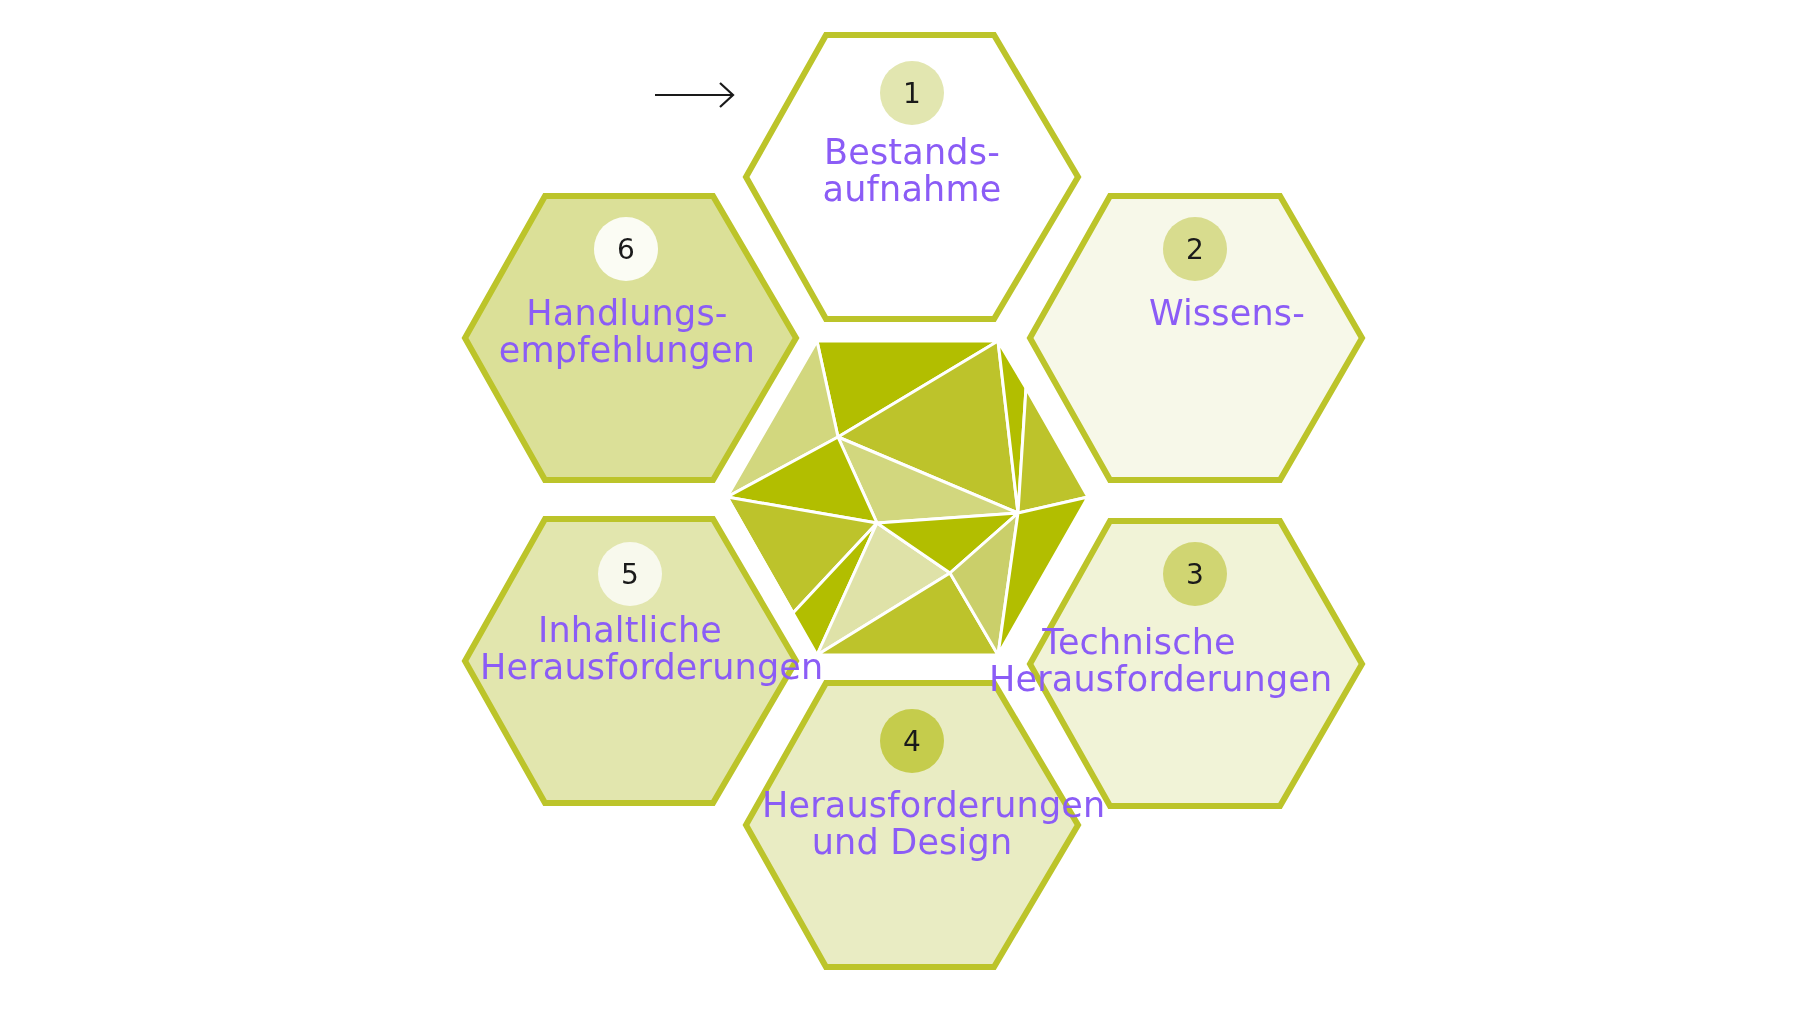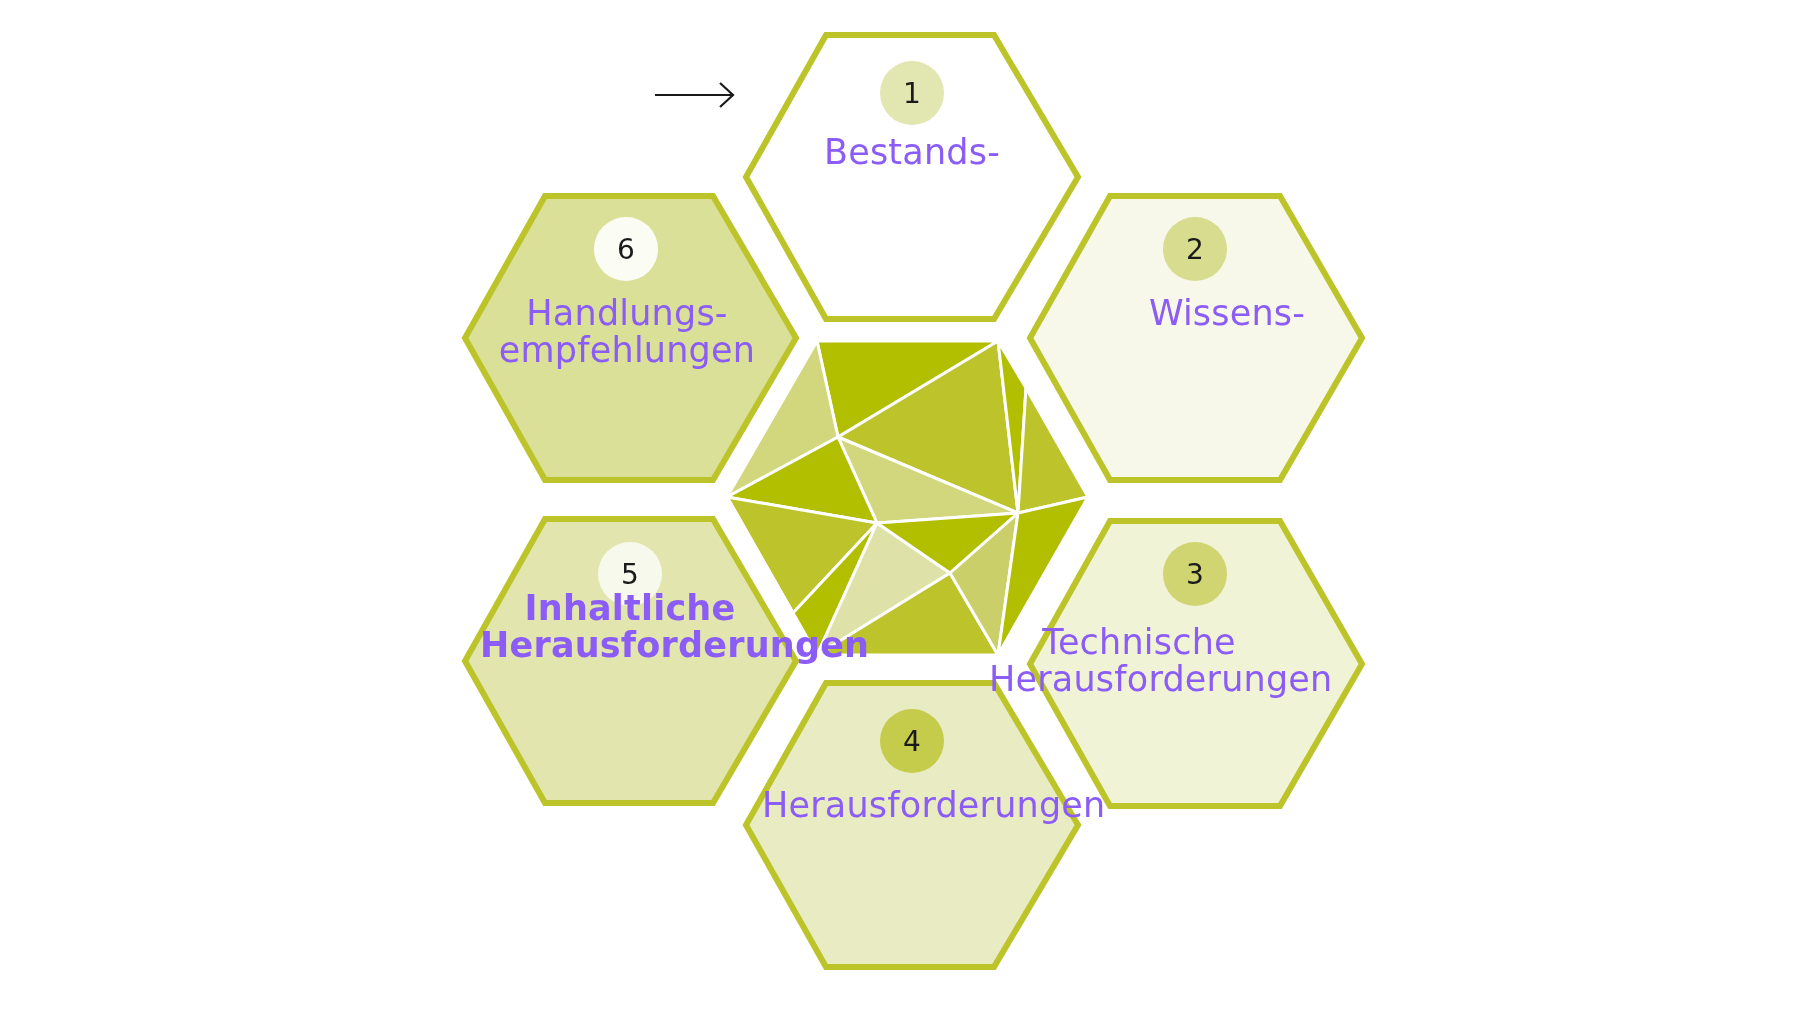--- a/index.html
+++ b/index.html
@@ -68,20 +68,21 @@
 <svg class="arrow" viewBox="0 0 84 30">
   <line x1="2" y1="15" x2="80" y2="15" stroke="#1a1a1a" stroke-width="2.2"></line>
   <polyline points="67,3 80,15 67,27" fill="none" stroke="#1a1a1a" stroke-width="2.2"></polyline>
 </svg>
 
 <div class="badge" style="left:880px; top:61px; background:#e2e6b0;">
     <span>1</span>
   </div>
 <div class="hex-label" style="left:762px; width:300px; top:134px;">
   <div>Bestands-</div>
+  <div>aufnahme</div>
 </div>
 
 <div class="badge" style="left:1163px; top:217px; background:#d8dc8e;">
     <span>2</span>
   </div>
 <div class="hex-label" style="left:1077px; width:300px; top:295px;">
   <div>Wissens-</div>
 </div>
 
 <div class="badge" style="left:1163px; top:542px; background:#d0d572;">
@@ -90,26 +91,27 @@
 <div class="hex-label" style="left:989px; width:300px; top:624px;">
   <div>Technische</div>
   <div>Herausforderungen</div>
 </div>
 
 <div class="badge" style="left:880px; top:709px; background:#c5cc4c;">
     <span>4</span>
   </div>
 <div class="hex-label" style="left:762px; width:300px; top:787px;">
   <div>Herausforderungen</div>
+  <div>und Design</div>
 </div>
 
 <div class="badge" style="left:598px; top:542px; background:#f8f9ed;">
     <span>5</span>
   </div>
-<div class="hex-label" style="left:480px; width:300px; top:590px;font-weight:bold;">
+<div class="hex-label" style="left:480px; width:300px; top:612px;">
   <div>Inhaltliche</div>
   <div>Herausforderungen</div>
 </div>
 
 <div class="badge" style="left:594px; top:217px; background:#fbfcf4;">
     <span>6</span>
   </div>
 <div class="hex-label" style="left:477px; width:300px; top:295px;">
   <div>Handlungs-</div>
   <div>empfehlungen</div>

